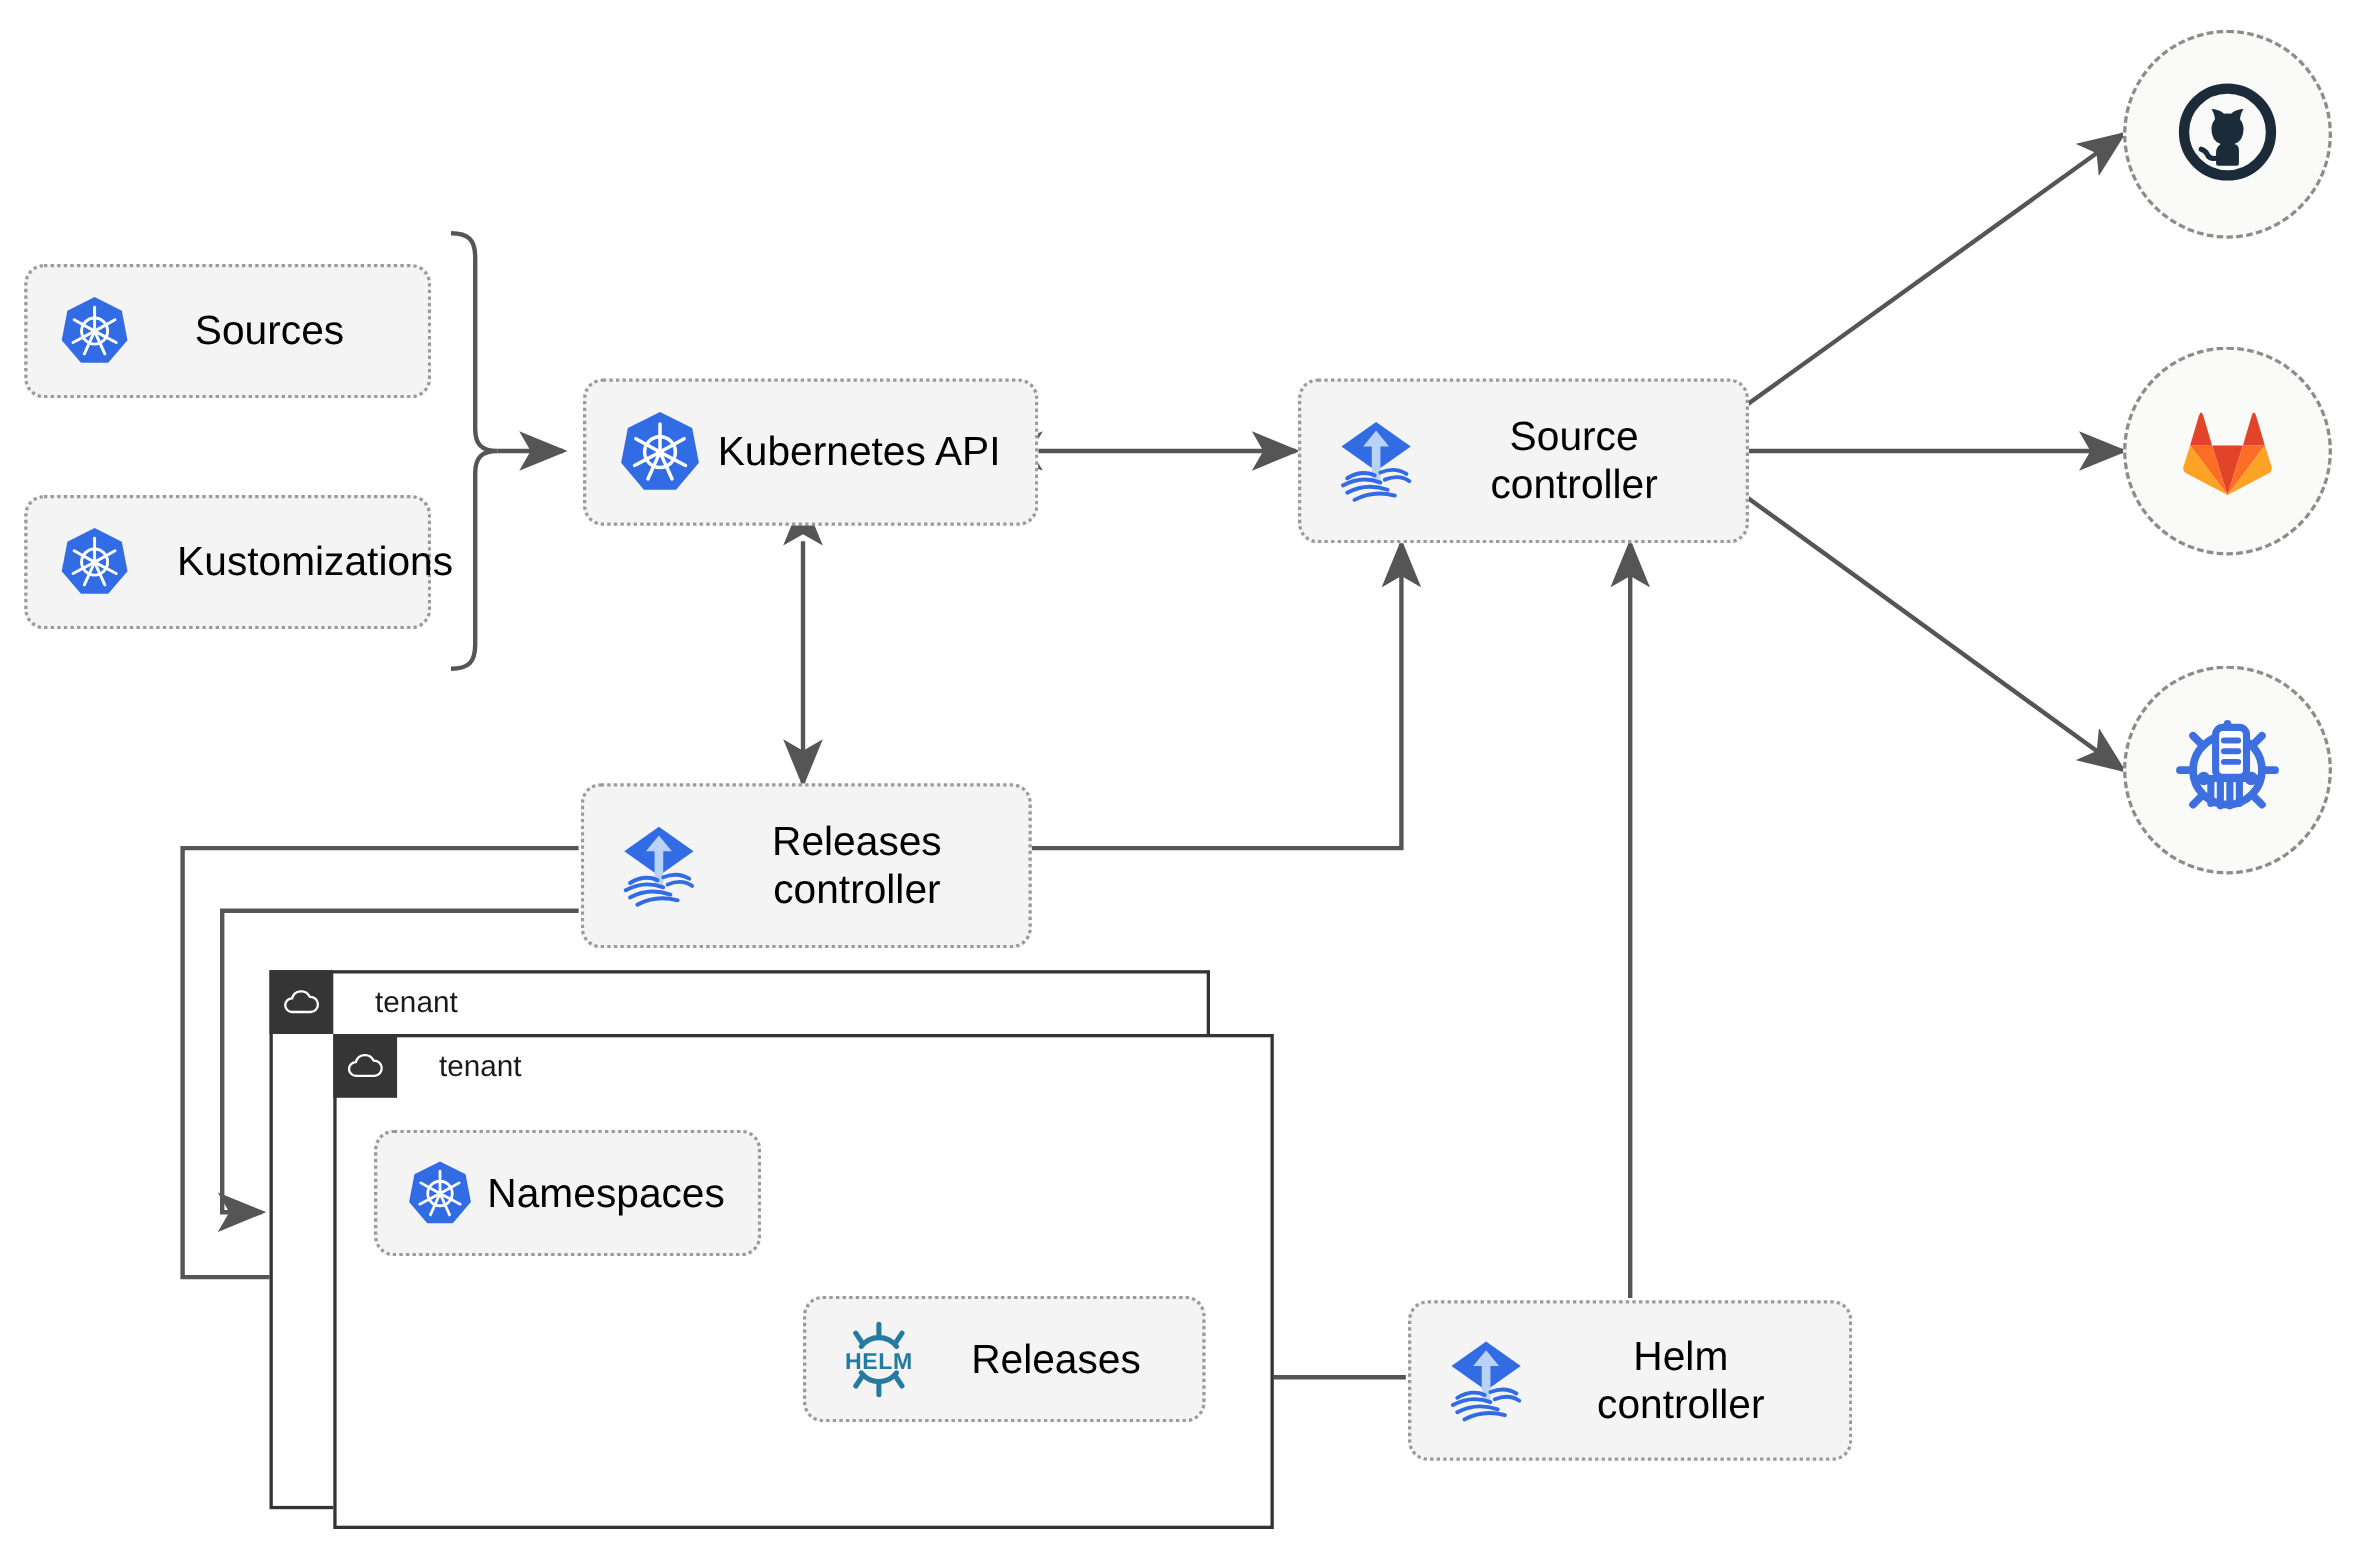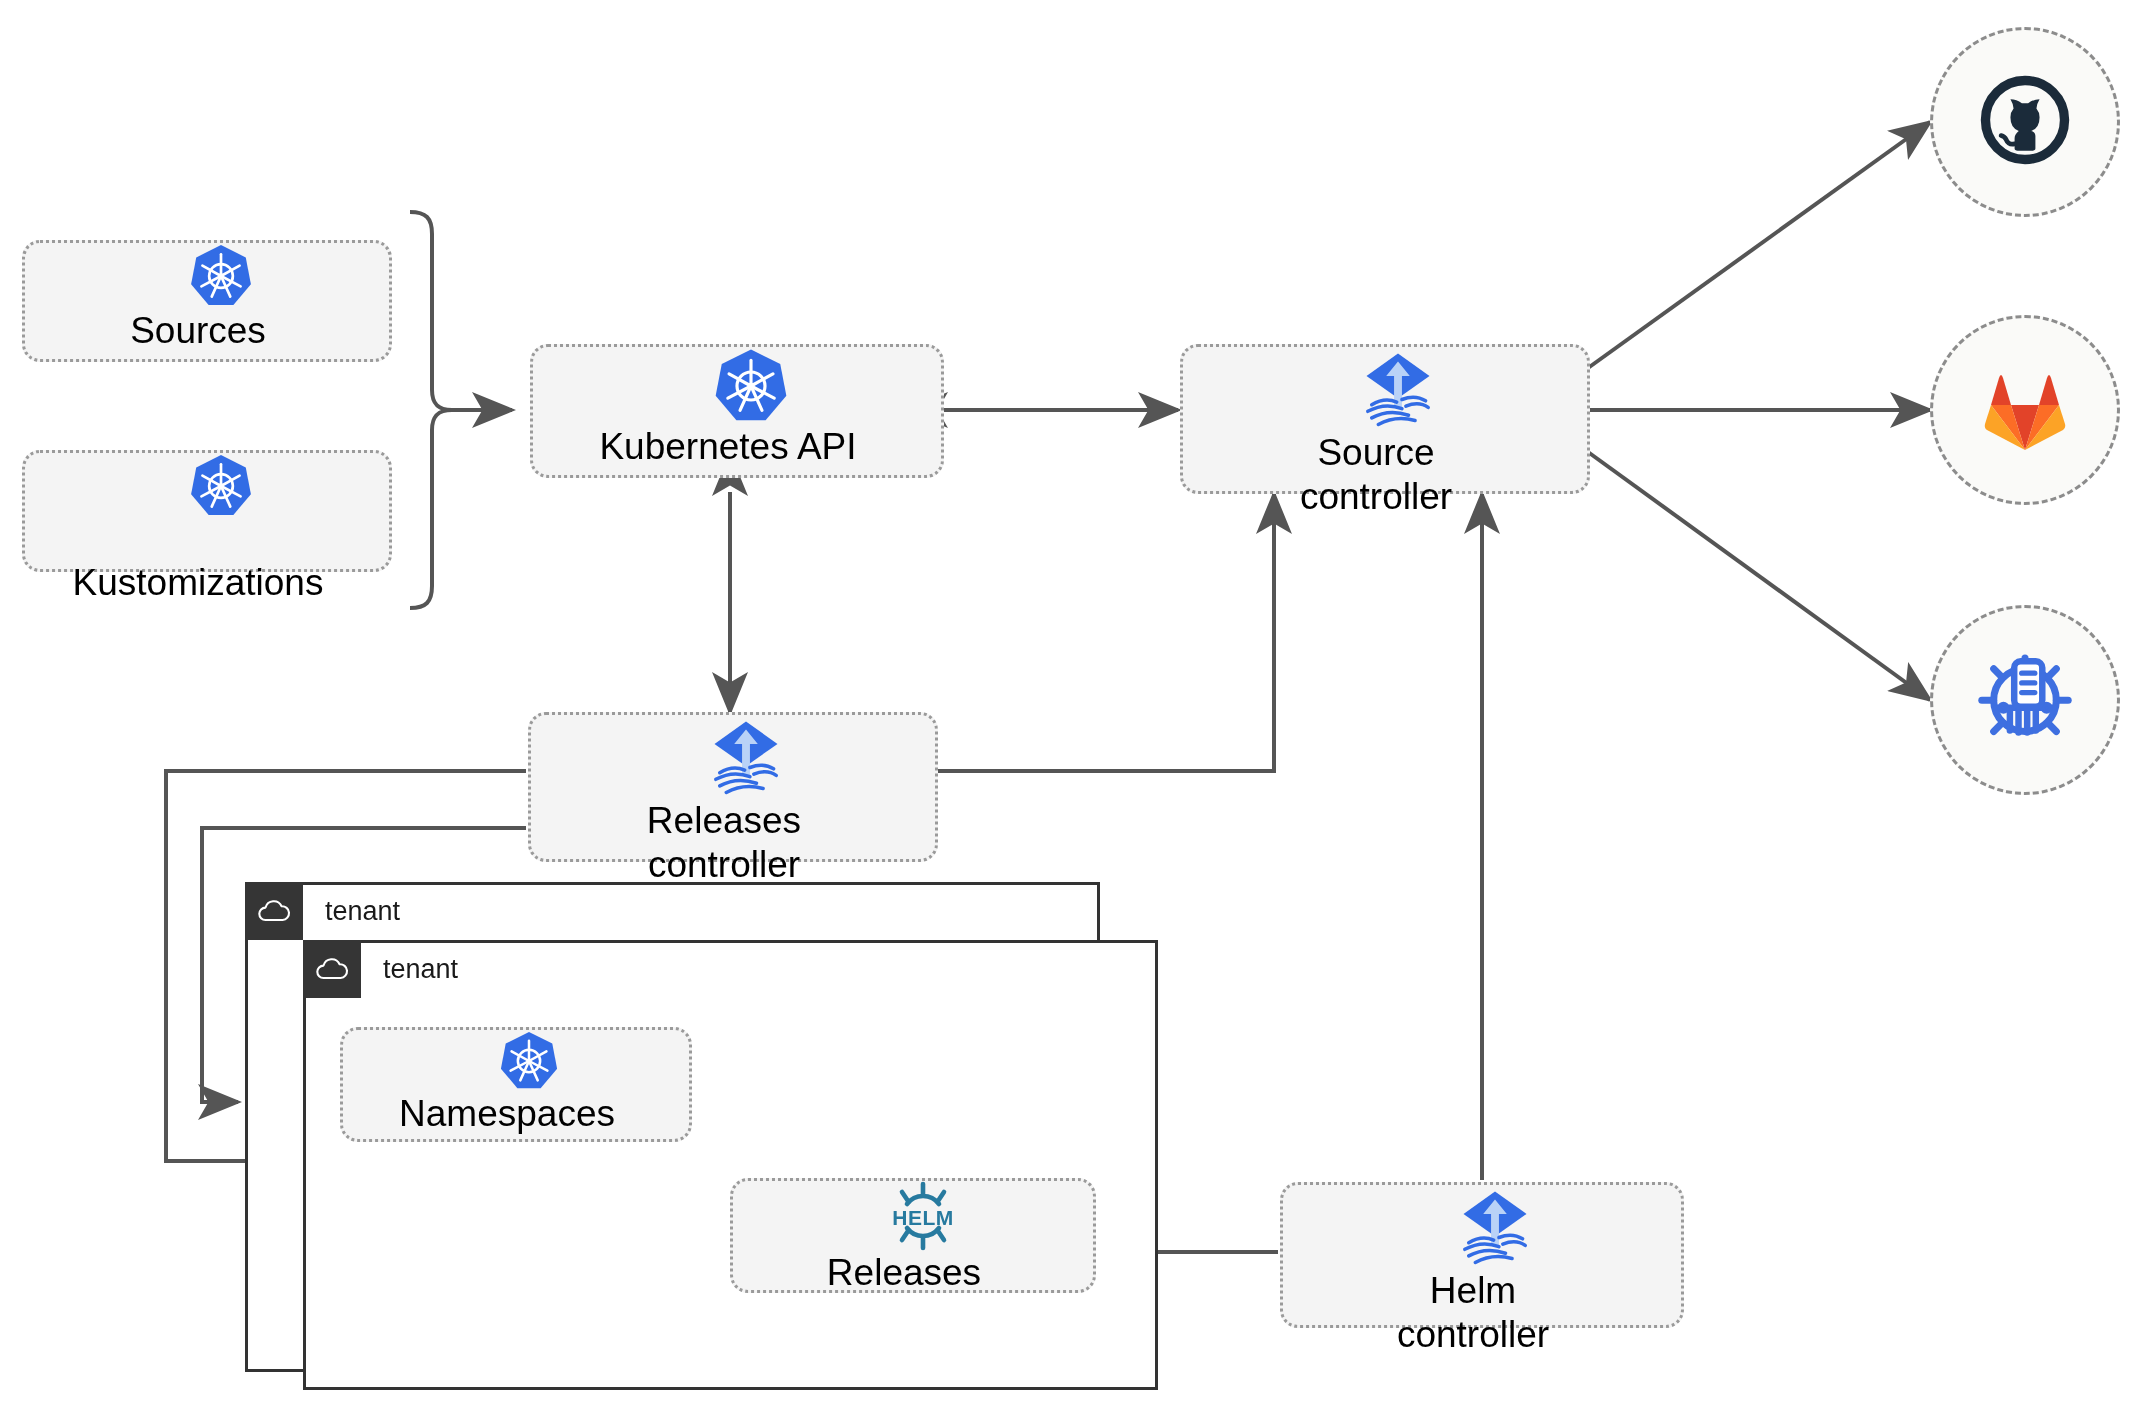--- a/index.html
+++ b/index.html
@@ -7,21 +7,20 @@
   #stage{position:relative;width:2144px;height:1407px;background:#ffffff;overflow:hidden;}
 
   
   .node{
     position:absolute;
     background:#f4f4f4;
     border:3px dotted #9a9a9a;
     border-radius:18px;
     display:flex;align-items:center;
     box-sizing:border-box;
-    flex-direction:column;
   }
   .node .ico{flex:0 0 auto;display:flex;align-items:center;justify-content:center;}
   .node .lbl{
     flex:1 1 auto;text-align:center;color:#000;
     font-size:37px;line-height:1.18;white-space:pre-line;
     padding-right:18px;
   }
   .node.two-line .lbl{font-size:37px;}
 
   
@@ -31,21 +30,21 @@
   }
   .tenant-hdr{
     position:absolute;top:-3px;left:-3px;height:58px;
     display:flex;align-items:center;
   }
   .tenant-badge{
     width:58px;height:58px;background:#353535;
     display:flex;align-items:center;justify-content:center;
   }
   .tenant-name{
-    color:#1a1a1a;font-size:27px;padding-left:22px;white-space:nowrap;
+    color:#1a1a1a;font-size:27px;padding-left:38px;white-space:nowrap;
   }
 
   
   .ext{
     position:absolute;width:190px;height:190px;border-radius:50%;
     background:#fafaf8;border:3px dashed #8c8c8c;
     display:flex;align-items:center;justify-content:center;box-sizing:border-box;
   }
 
   

